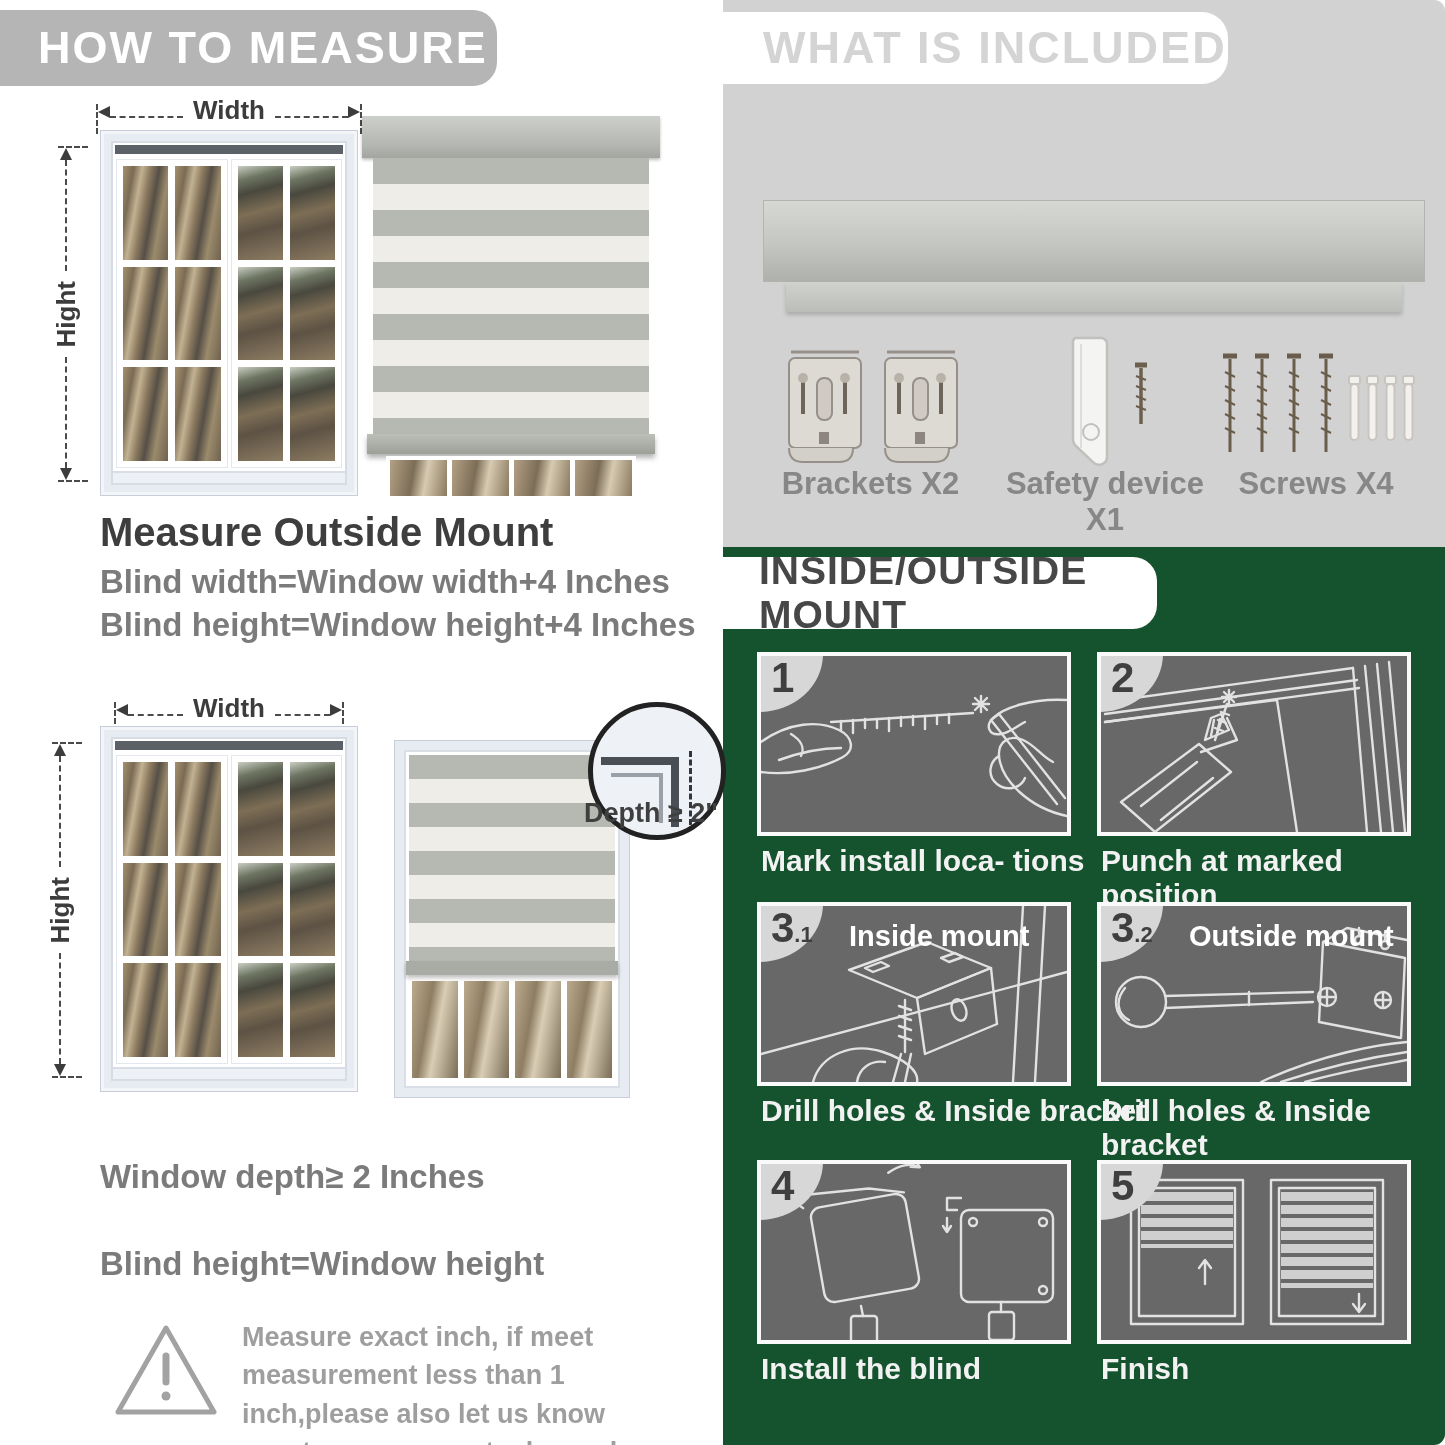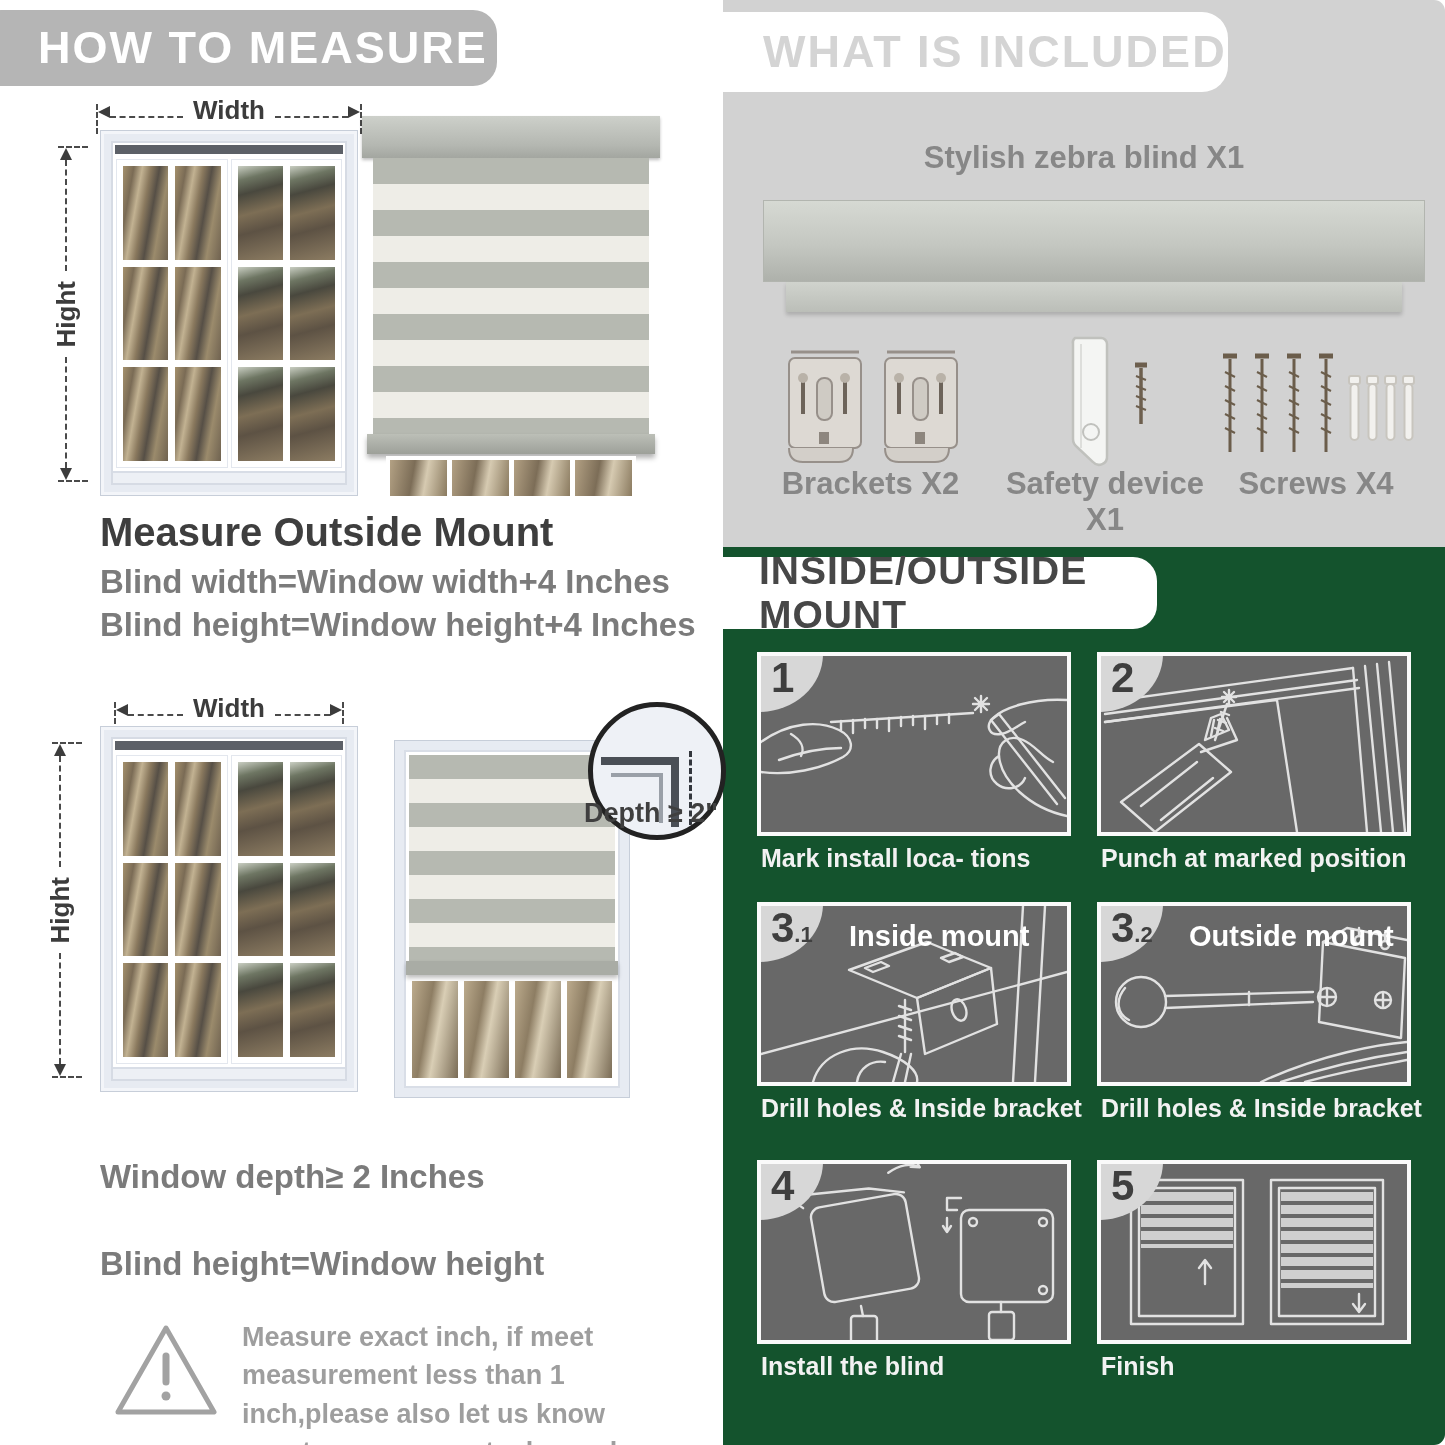--- a/index.html
+++ b/index.html
@@ -69,21 +69,21 @@
   .mag-dash{position:absolute;left:96px;top:44px;height:74px;border-left:3px dashed #33373d;}
   .depth-label{position:absolute;left:584px;top:798px;font-size:27px;font-weight:bold;color:#3f3f3f;z-index:6;}
 
   .h-measure{position:absolute;font-size:40px;font-weight:bold;color:#3e3e3e;}
   .t-measure{position:absolute;font-size:33px;font-weight:bold;color:#7b7b7b;}
   .warn-text{position:absolute;font-size:27px;font-weight:bold;color:#9e9e9e;line-height:1.42;}
 
   
   #right-col{position:absolute;left:723px;top:0;width:722px;height:1445px;}
   #included{position:absolute;left:0;top:0;width:722px;height:547px;background:#d2d2d2;}
-  .banner-included{position:absolute;left:0;top:12px;width:505px;height:80px;background:#ffffff;
+  .banner-included{position:absolute;left:0;top:12px;width:505px;height:72px;background:#ffffff;
     border-radius:0 26px 26px 0;display:flex;align-items:center;padding-left:40px;box-sizing:border-box;
     color:#d4d4d4;font-size:45px;font-weight:bold;letter-spacing:2px;}
   .blind-x1-label{position:absolute;left:0;top:140px;width:100%;text-align:center;
     font-size:31px;font-weight:bold;color:#878787;}
   .rail{position:absolute;left:40px;top:200px;width:662px;}
   .rail-top{height:82px;background:linear-gradient(180deg,#d6d9d3 0%,#c4c7c1 55%,#aeb1ab 100%);
     border:1px solid #b2b5af;box-sizing:border-box;}
   .rail-bot{width:616px;height:30px;margin:0 auto;background:linear-gradient(180deg,#d0d3cd,#bbbeb8);
     box-shadow:0 3px 4px rgba(0,0,0,.18);}
   .inc-label{position:absolute;top:466px;font-size:31px;font-weight:bold;color:#878787;text-align:center;}
@@ -92,21 +92,21 @@
   .banner-mount{position:absolute;left:0;top:10px;width:434px;height:72px;background:#ffffff;
     border-radius:0 24px 24px 0;display:flex;align-items:center;padding-left:36px;box-sizing:border-box;
     color:#474747;font-size:39px;font-weight:bold;letter-spacing:1px;}
   .panel{position:absolute;width:314px;height:184px;background:#686868;border:4px solid #fafafa;
     box-sizing:border-box;overflow:hidden;}
   .badge{position:absolute;left:-2px;top:-2px;width:64px;height:58px;background:#d7d7d7;
     border-radius:0 0 100% 0;display:flex;align-items:flex-start;padding:2px 0 0 12px;box-sizing:border-box;z-index:2;}
   .b-num{font-size:42px;font-weight:bold;color:#3f3f3f;line-height:44px;}
   .b-sub{font-size:22px;font-weight:bold;color:#3f3f3f;line-height:22px;margin-top:18px;}
   .panel-title{position:absolute;left:88px;top:14px;font-size:29px;font-weight:bold;color:#ffffff;z-index:2;}
-  .caption{position:absolute;font-size:25px;font-weight:bold;color:#f2f2f2;}
+  .caption{position:absolute;font-size:30px;font-weight:bold;color:#f2f2f2;}
   .art{position:absolute;left:0;top:0;width:100%;height:100%;}
   .lineart{stroke:#e2e2e2;stroke-width:2.4;fill:none;stroke-linecap:round;stroke-linejoin:round;}
   .lineart .f{fill:#cfcfcf;stroke:none;}
 </style>
 </head>
 <body>
 
 <div id="canvas">
 
   <div class="banner-left">
@@ -250,21 +250,20 @@
     <circle cx="56" cy="76" r="4.5" fill="#a2a2a2"></circle>
   </svg>
   <div class="warn-text" style="left:242px;top:1318px;width:430px;">Measure exact inch, if meet measurement less than 1 inch,please also let us know exact measurement, please do not leave it</div>
 
   <div id="right-col">
 
     <div id="included">
       <div class="banner-included">
         <span>WHAT IS INCLUDED</span>
       </div>
-      <div class="blind-x1-label">Stylish zebra blind X1</div>
 
       <div class="rail">
         <div class="rail-top"></div>
         <div class="rail-bot"></div>
       </div>
 
       <svg class="abs" style="left:62px;top:348px;" width="176" height="120" viewBox="0 0 176 120">
         <g>
           <rect x="4" y="10" width="72" height="90" rx="6" fill="#ddd9d3" stroke="#97908a" stroke-width="2"></rect>
           <path d="M6 4 h68" stroke="#97908a" stroke-width="3" fill="none"></path>

